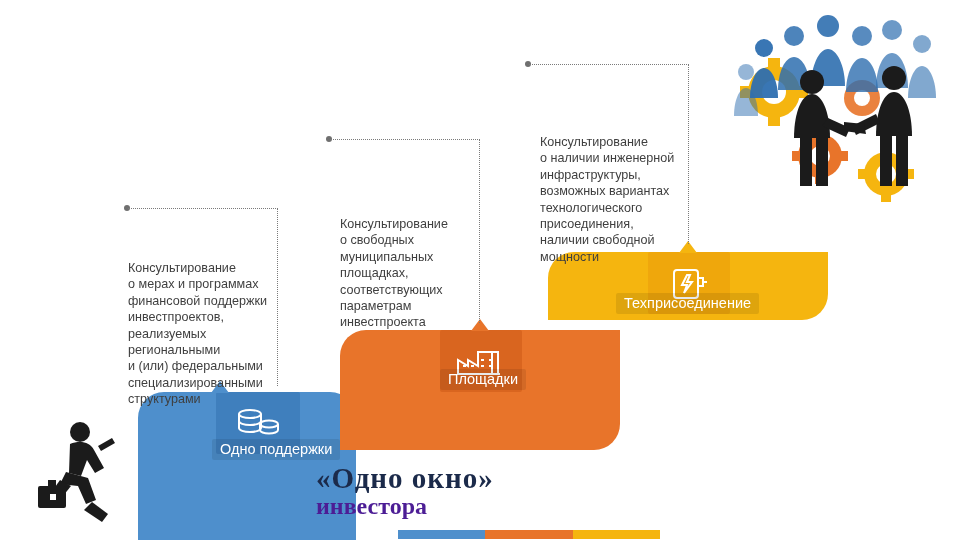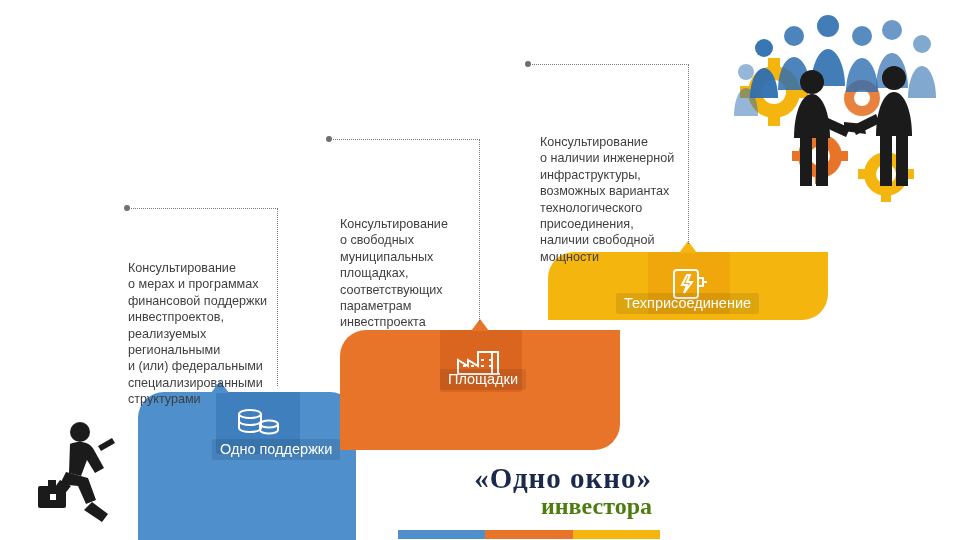--- a/index.html
+++ b/index.html
@@ -125,37 +125,37 @@
   .pointer {
     position: absolute;
     width: 0; height: 0;
     border-left: 9px solid transparent;
     border-right: 9px solid transparent;
   }
 
   
   #title-block {
     position: absolute;
-    left: 332px;
+    left: 316px;
     top: 462px;
     width: 320px;
-    text-align: right;
+    text-align: left;
   }
   #title-main {
     font-family: "Liberation Serif", serif;
     font-size: 29px;
     font-weight: bold;
     color: #1b2a4a;
     letter-spacing: 1px;
   }
   #title-sub {
     font-family: "Liberation Serif", serif;
     font-size: 24px;
     font-weight: bold;
-    color: #4d7c0f;
+    color: #4c1d95;
     margin-top: -2px;
   }
   #title-bar {
     position: absolute;
     left: 398px;
     top: 530px;
     width: 262px;
     height: 9px;
     display: flex;
   }

